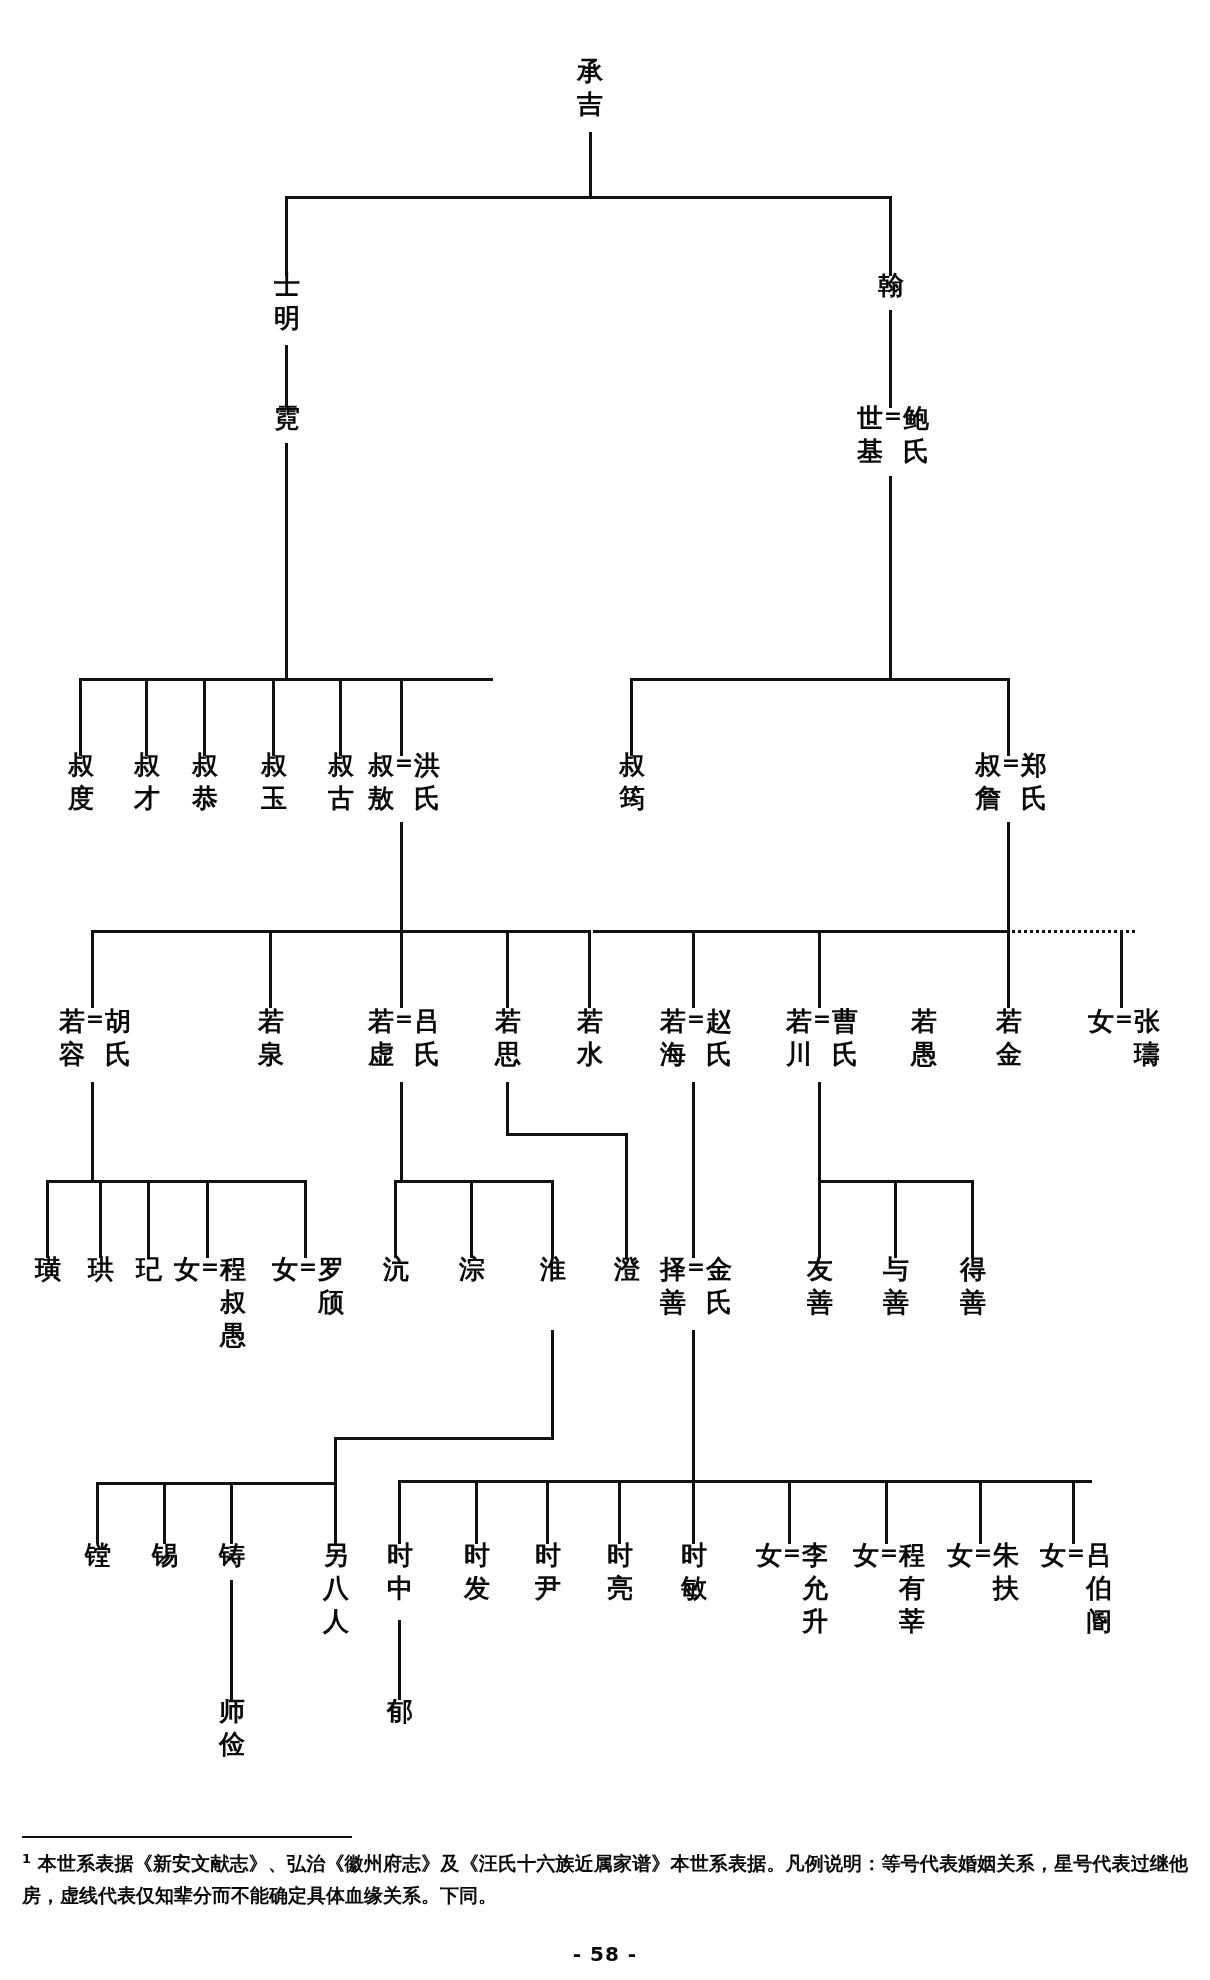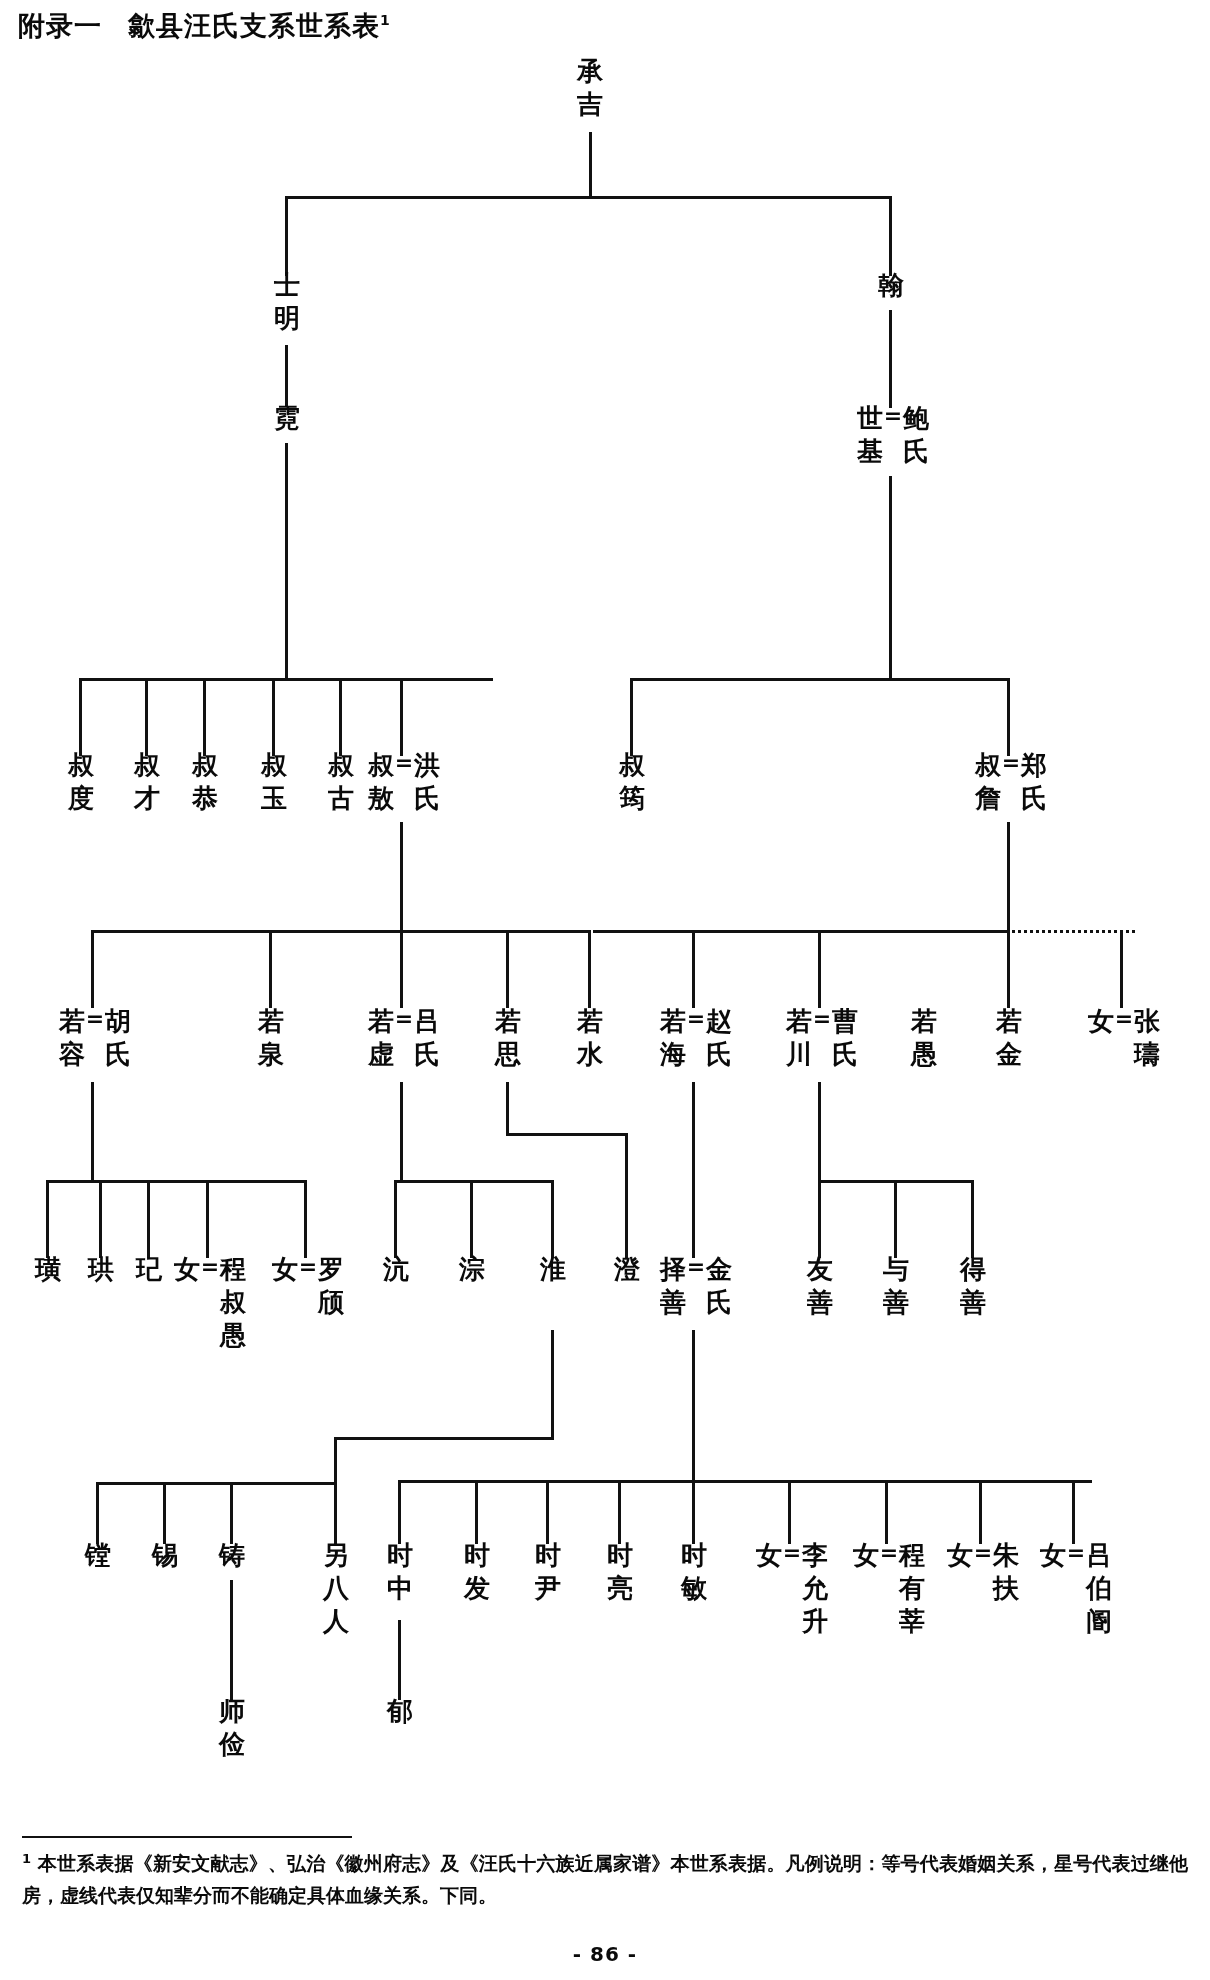--- a/index.html
+++ b/index.html
@@ -62,23 +62,20 @@
   .pageno{
     position:absolute;left:0;top:1942px;width:1210px;text-align:center;
     font-size:20px;font-weight:700;letter-spacing:1px;
   }
 </style>
 </head>
 <body>
 
 <div id="page">
 
-  <div class="title">
-    <span>附录一</span><span class="gap"></span><span>歙县汪氏支系世系表</span><span class="sup">1</span>
-  </div>
 
   <div class="node" style="left:590px;top:58px;">
     <span class="ln">承</span>
     <span class="ln">吉</span>
   </div>
   <div class="vline" style="left:589px;top:132px;height:65px;"></div>
   <div class="hline" style="left:285px;top:196px;width:607px;"></div>
   <div class="vline" style="left:285px;top:196px;height:80px;"></div>
   <div class="vline" style="left:889px;top:196px;height:80px;"></div>
 
@@ -524,15 +521,15 @@
   <div class="node" style="left:400px;top:1698px;">
     <span class="ln">郁</span>
   </div>
 
   <div class="fn-rule"></div>
   <div class="footnote">
     <span class="mk">1</span>
     <span>本世系表据《新安文献志》、弘治《徽州府志》及《汪氏十六族近属家谱》本世系表据。凡例说明：等号代表婚姻关系，星号代表过继他房，虚线代表仅知辈分而不能确定具体血缘关系。下同。</span>
   </div>
 
-  <div class="pageno">- 86 -</div>
+  <div class="pageno">- 58 -</div>
 
 </div>
 
 </body></html>

